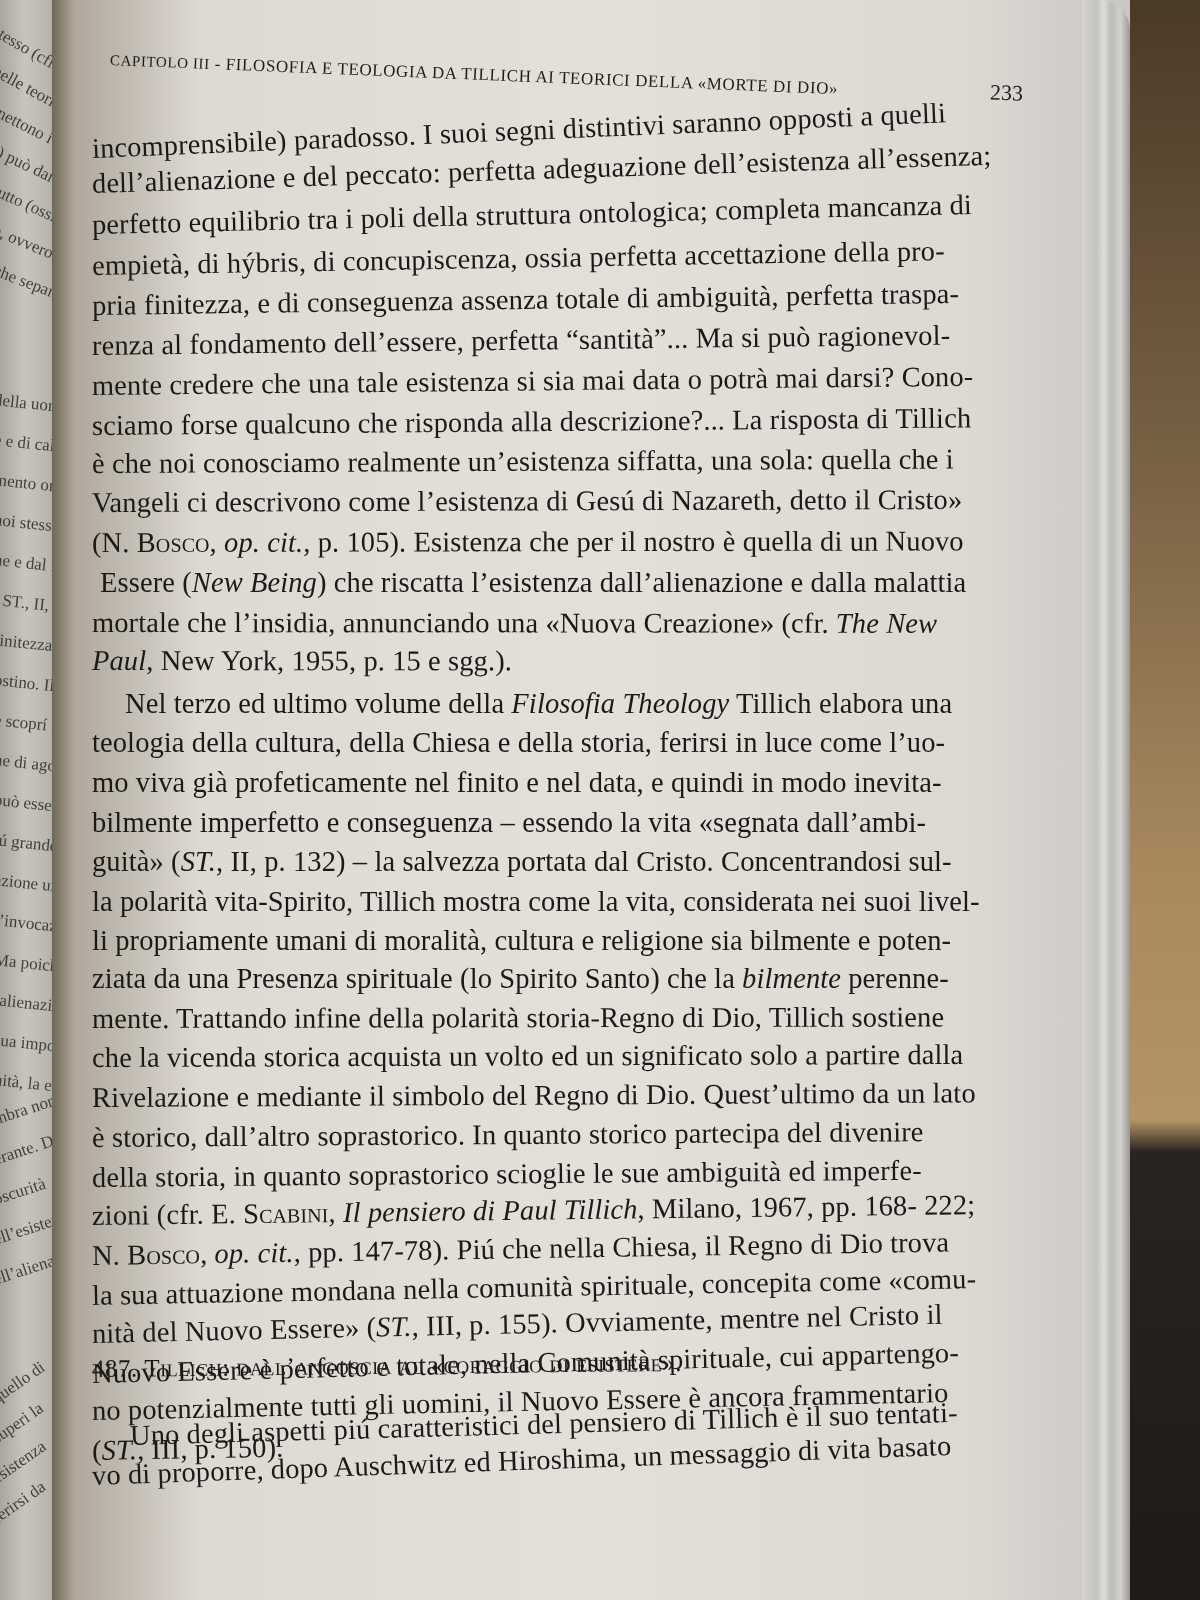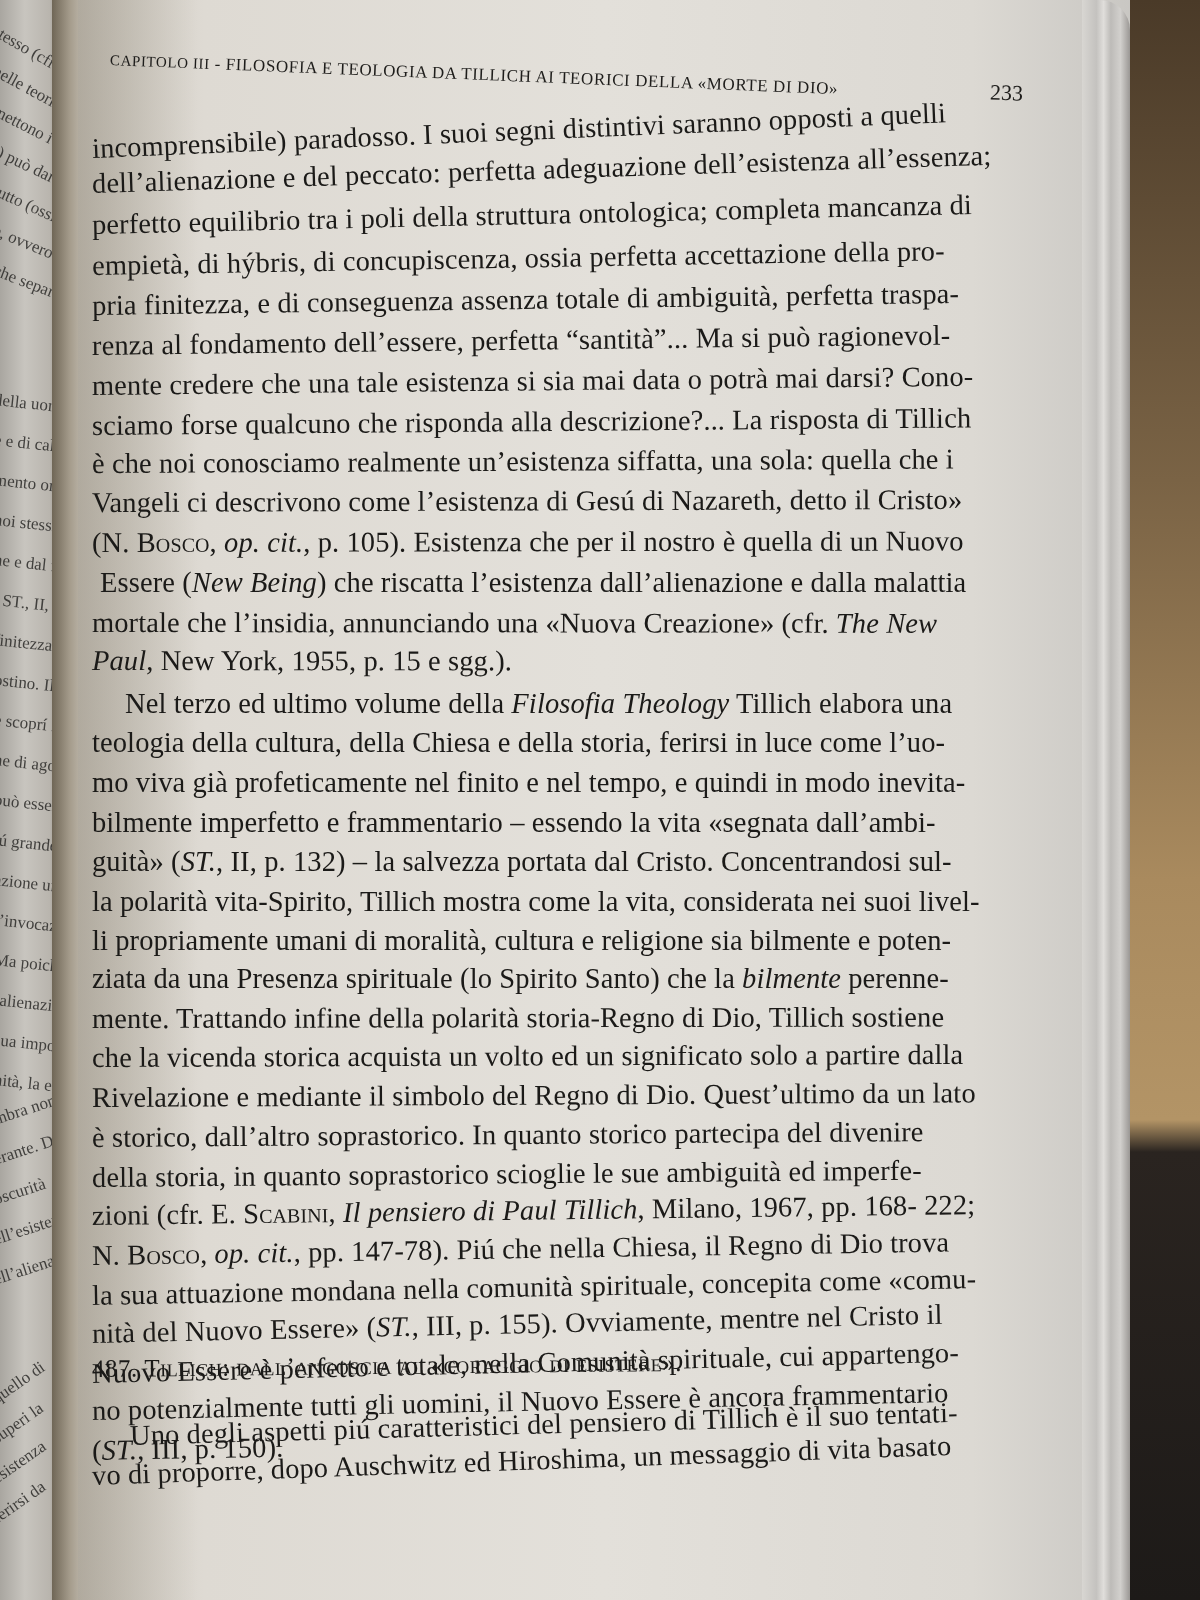--- a/index.html
+++ b/index.html
@@ -142,22 +142,22 @@
     <div class="line" style="left: 92px; top: 370px; transform: rotate(-0.6deg);">mente credere che una tale esistenza si sia mai data o potrà mai darsi? Cono-</div>
     <div class="line" style="left: 92px; top: 410px; transform: rotate(-0.5deg);">sciamo forse qualcuno che risponda alla descrizione?... La risposta di Tillich</div>
     <div class="line" style="left: 92px; top: 448px; transform: rotate(-0.3deg);">è che noi conosciamo realmente un’esistenza siffatta, una sola: quella che i</div>
     <div class="line" style="left: 92px; top: 487px; transform: rotate(-0.2deg);">Vangeli ci descrivono come l’esistenza di Gesú di Nazareth, detto il Cristo»</div>
     <div class="line" style="left: 92px; top: 527px; transform: rotate(-0.1deg);">(N. <span class="sc">Bosco</span>, <i>op. cit.</i>, p. 105). Esistenza che per il nostro è quella di un Nuovo</div>
     <div class="line" style="left: 92px; top: 567px; transform: rotate(0deg); margin-left: 8px;">Essere (<i>New Being</i>) che riscatta l’esistenza dall’alienazione e dalla malattia</div>
     <div class="line" style="left: 92px; top: 607px; transform: rotate(0.05deg); font-family: Liberation Serif, serif;">mortale che l’insidia, annunciando una «Nuova Creazione» (cfr. <i>The New</i></div>
     <div class="line" style="left: 92px; top: 645px; transform: rotate(0.05deg);"><i>Paul</i>, New York, 1955, p. 15 e sgg.).</div>
     <div class="line" style="left: 125px; top: 688px; transform: rotate(0deg);">Nel terzo ed ultimo volume della <i>Filosofia Theology</i> Tillich elabora una</div>
     <div class="line" style="left: 92px; top: 727px; transform: rotate(0deg);">teologia della cultura, della Chiesa e della storia, ferirsi in luce come l’uo-</div>
-    <div class="line" style="left: 92px; top: 767px; transform: rotate(0deg);">mo viva già profeticamente nel finito e nel tempo, e quindi in modo inevita-</div>
-    <div class="line" style="left: 92px; top: 807px; transform: rotate(0deg);">bilmente imperfetto e frammentario – essendo la vita «segnata dall’ambi-</div>
+    <div class="line" style="left: 92px; top: 767px; transform: rotate(0deg);">mo viva già profeticamente nel finito e nel data, e quindi in modo inevita-</div>
+    <div class="line" style="left: 92px; top: 807px; transform: rotate(0deg);">bilmente imperfetto e conseguenza – essendo la vita «segnata dall’ambi-</div>
     <div class="line" style="left: 92px; top: 846px; transform: rotate(0deg);">guità» (<i>ST.</i>, II, p. 132) – la salvezza portata dal Cristo. Concentrandosi sul-</div>
     <div class="line" style="left: 92px; top: 886px; transform: rotate(0deg);">la polarità vita-Spirito, Tillich mostra come la vita, considerata nei suoi livel-</div>
     <div class="line" style="left: 92px; top: 925px; transform: rotate(0deg);">li propriamente umani di moralità, cultura e religione sia bilmente e poten-</div>
     <div class="line" style="left: 92px; top: 963px; transform: rotate(0deg);">ziata da una Presenza spirituale (lo Spirito Santo) che la <i>bilmente</i> perenne-</div>
     <div class="line" style="left: 92px; top: 1003px; transform: rotate(-0.1deg);">mente. Trattando infine della polarità storia-Regno di Dio, Tillich sostiene</div>
     <div class="line" style="left: 92px; top: 1042px; transform: rotate(-0.2deg);">che la vicenda storica acquista un volto ed un significato solo a partire dalla</div>
     <div class="line" style="left: 92px; top: 1082px; transform: rotate(-0.3deg);">Rivelazione e mediante il simbolo del Regno di Dio. Quest’ultimo da un lato</div>
     <div class="line" style="left: 92px; top: 1122px; transform: rotate(-0.4deg);">è storico, dall’altro soprastorico. In quanto storico partecipa del divenire</div>
     <div class="line" style="left: 92px; top: 1162px; transform: rotate(-0.5deg);">della storia, in quanto soprastorico scioglie le sue ambiguità ed imperfe-</div>
     <div class="line" style="left: 92px; top: 1200px; transform: rotate(-0.7deg);">zioni (cfr. E. <span class="sc">Scabini</span>, <i>Il pensiero di Paul Tillich</i>, Milano, 1967, pp. 168- 222;</div>

